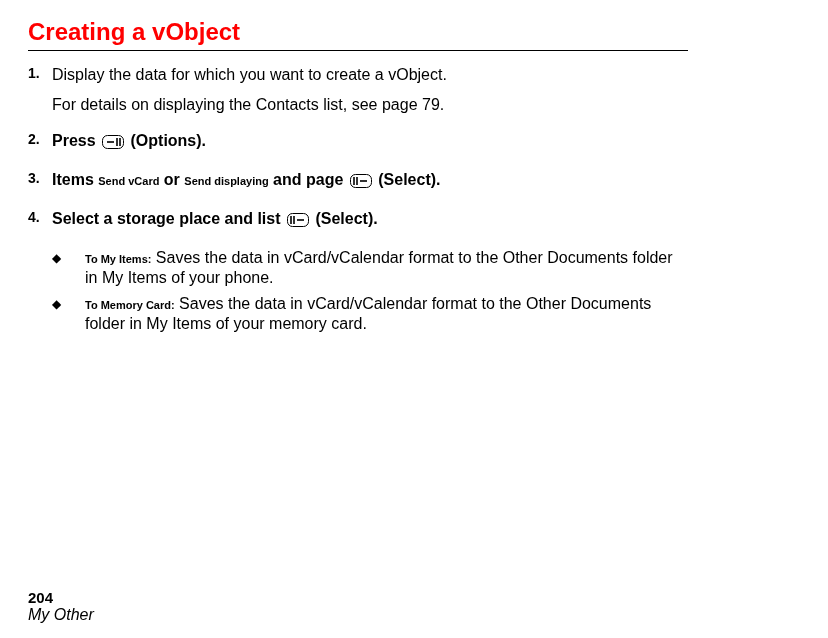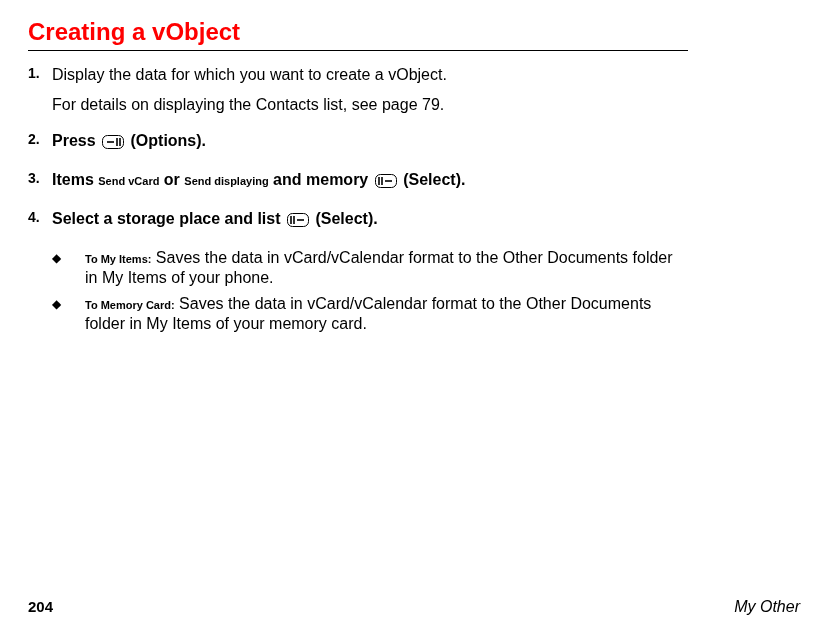--- a/index.html
+++ b/index.html
@@ -11,21 +11,21 @@
     .step { display: flex; align-items: flex-start; margin-bottom: 10px; }
     .step-num { width: 24px; font-weight: bold; flex: none; font-family: Arial, sans-serif; font-size: 14px; }
     .step-body { flex: 1; }
     .step-body p { margin-bottom: 6px; }
     .bold { font-weight: bold; font-family: Arial, sans-serif; font-size: 11px; }
     .sublist { margin-left: 24px; margin-top: 4px; }
     .subitem { display: flex; align-items: flex-start; margin-bottom: 6px; }
     .diamond { flex: none; width: 20px; font-size: 12px; line-height: 20px; }
     .subtext { flex: 1; margin-left: 13px; }
     .key-icon { display: inline-block; vertical-align: -3px; margin: 0 2px; }
-    .footer { position: absolute; bottom: 22px; left: 28px; right: 28px; display: flex; justify-content: space-between; font-family: "Arial Narrow", Arial, sans-serif; font-stretch: condensed; font-size: 16px; }
+    .footer { position: absolute; bottom: 14px; left: 28px; right: 28px; display: flex; justify-content: space-between; font-family: "Arial Narrow", Arial, sans-serif; font-stretch: condensed; font-size: 16px; flex-direction: column; }
     .footer-left { font-weight: bold; font-family: Arial, sans-serif; font-size: 15px; }
     .footer-right { font-style: italic; }
     .inline-line { display: inline; font-weight: bold; }
   </style>
 </head>
 <body>
 
 <div class="page">
   <h1 class="heading">Creating a vObject</h1>
   <hr class="rule">
@@ -59,21 +59,21 @@
     </div>
 
     <div class="step">
       <div class="step-num">3.</div>
       <div class="step-body">
         <p>
           <span class="inline-line">Items </span>
           <span class="bold inline-line">Send vCard</span>
           <span class="inline-line"> or </span>
           <span class="bold inline-line">Send displaying</span>
-          <span class="inline-line"> and memory </span>
+          <span class="inline-line"> and page </span>
           <span class="key-icon">
             <svg width="22" height="14" viewBox="0 0 22 14">
               <rect x="0.5" y="0.5" width="21" height="13" rx="5" ry="5" fill="#fff" stroke="#000" stroke-width="1"></rect>
               <line x1="4" y1="3" x2="4" y2="11" stroke="#000" stroke-width="1.6"></line>
               <line x1="7" y1="3" x2="7" y2="11" stroke="#000" stroke-width="1.6"></line>
               <line x1="10" y1="7" x2="17" y2="7" stroke="#000" stroke-width="1.6"></line>
             </svg>
           </span>
           <span class="inline-line"> (Select).</span>
         </p>

